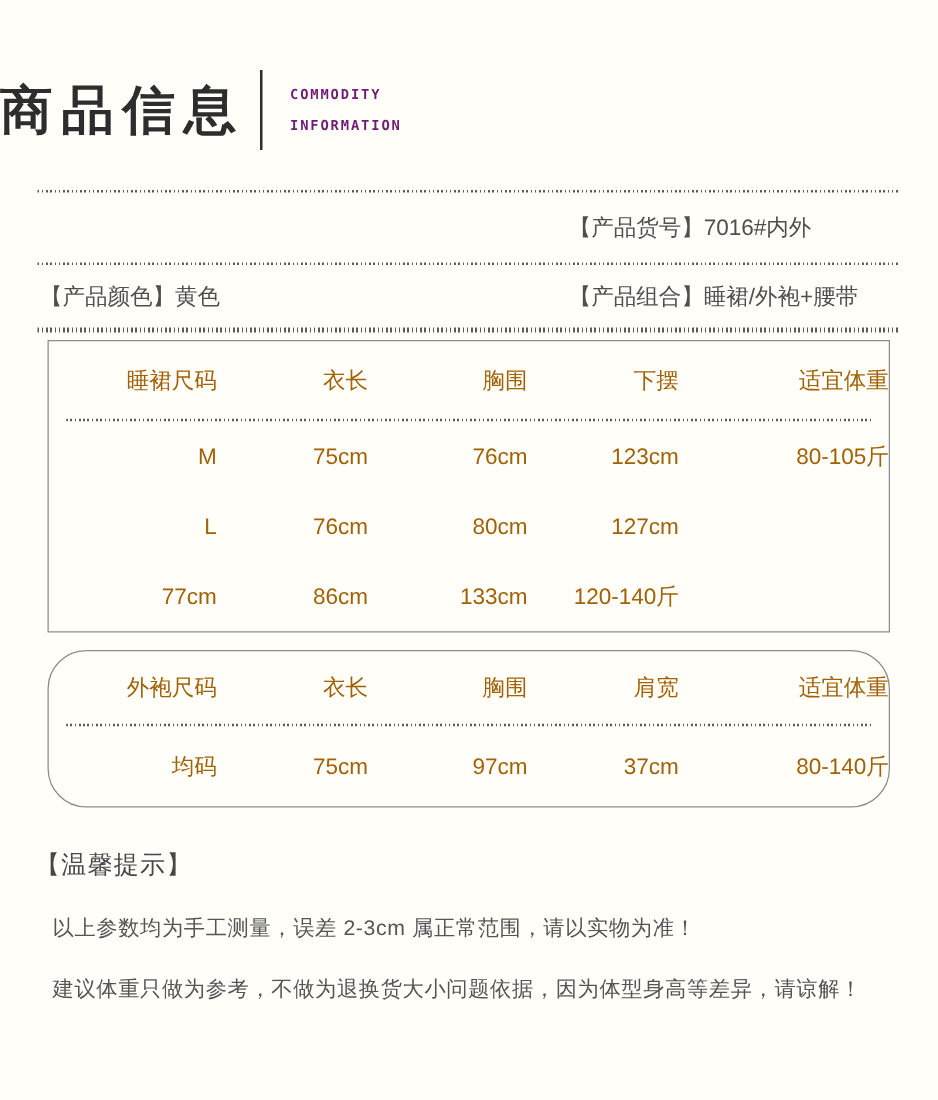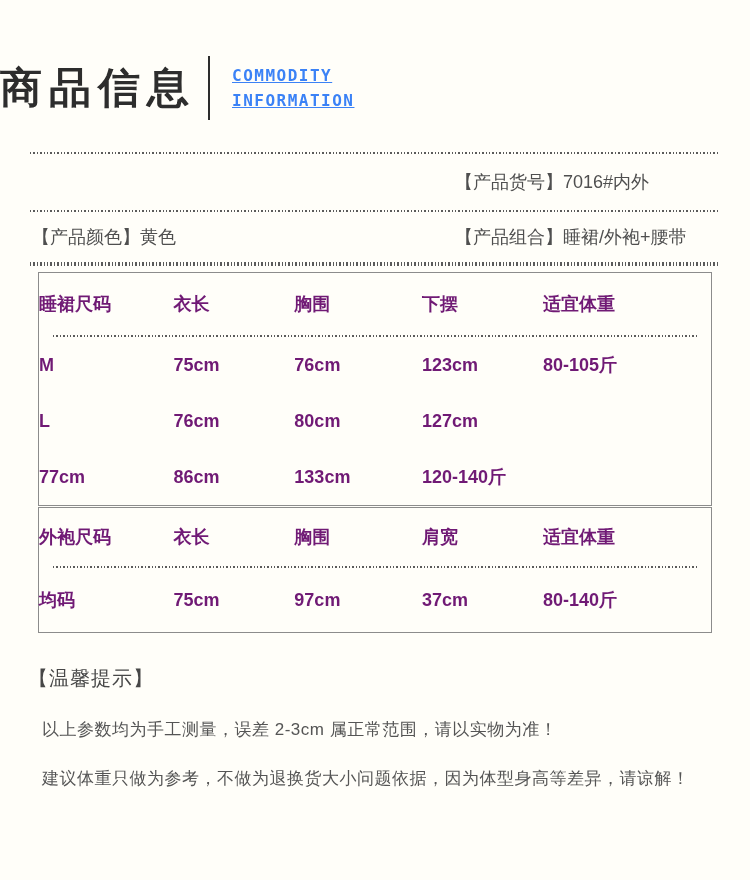--- a/index.html
+++ b/index.html
@@ -26,25 +26,24 @@
   }
   .header-divider {
     width:2px;
     height:64px;
     background:#2d2d2d;
     margin:0 22px 0 12px;
   }
   .header-sub {
     font-family:"DejaVu Sans Mono","Liberation Mono",monospace;
     font-weight:bold;
-    font-size:16px;
+    font-size:11px;
     letter-spacing:1.5px;
     line-height:25px;
-    color:#3b82f6;
-    text-decoration:underline;
+    color:#701a75;
   }
 
   
   .content { margin:0 30px; }
   .dotted {
     height:2px;
     background-image:repeating-linear-gradient(90deg,#5a5a5a 0,#5a5a5a 1.3px,transparent 1.3px,transparent 3.4px);
   }
   .info-area { margin-top:32px; }
   .info-row {
@@ -57,29 +56,28 @@
     padding-left:2px;
   }
   .info-right { position:absolute; left:425px; }
 
   
   .size-table {
     border:1px solid #8c8c8c;
     margin:6px 8px 0;
     background:transparent;
   }
-  .size-table + .size-table { margin-top:1px; }
+  .size-table + .size-table { margin-top:14px;border-radius:31px; }
   .t-row {
     display:grid;
     grid-template-columns:20% 18% 19% 18% 25%;
     align-items:center;
-    text-align:left;
+    text-align:right;
     font-size:18px;
-    color:#701a75;
-    font-weight:bold;
+    color:#a16207;
   }
   .t-head { height:62px; }
   .t-data { height:56px; }
   .t-head2 { height:58px; }
   .t-data2 { height:64px; }
   .t-dotted { margin:0 14px; }
 
   
   .tips { margin:32px 0 0 28px; }
   .tips-title { font-size:20px; color:#474747; letter-spacing:1px; }

